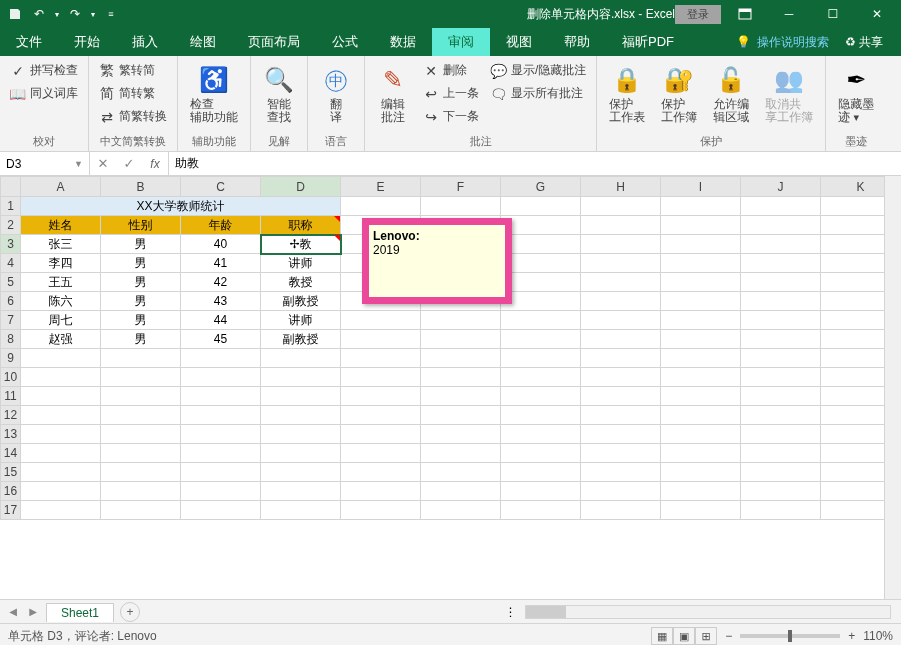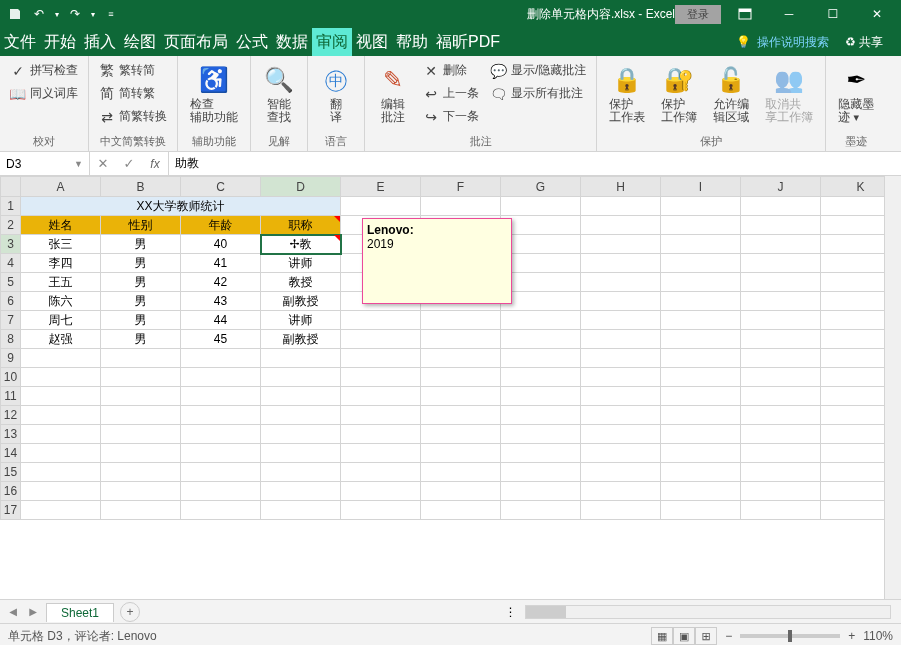--- a/index.html
+++ b/index.html
@@ -5,21 +5,21 @@
 *{box-sizing:border-box;margin:0;padding:0;font-family:"Microsoft YaHei",SimSun,sans-serif;font-size:12px;user-select:none}
 body{background:#fff;width:901px;height:645px;overflow:hidden;display:flex;flex-direction:column}
 .titlebar{background:#0e6837;height:28px;display:flex;align-items:center;color:#fff;padding:0 4px}
 .qat{display:flex;gap:2px;align-items:center}
 .qat-btn{width:22px;height:22px;display:flex;align-items:center;justify-content:center;cursor:pointer;color:#fff}
 .title-center{flex:1;text-align:right;font-size:12px}
 .title-right{display:flex;align-items:center;gap:4px}
 .login-btn{background:#a3a3a3;color:#444;padding:2px 12px;font-size:11px;cursor:pointer}
 .win-btn{width:40px;height:28px;display:flex;align-items:center;justify-content:center;cursor:pointer;color:#fff}
 .menubar{background:#0e6837;height:28px;display:flex;align-items:center;color:#fff}
-.menu-tab{padding:0 4px;height:28px;display:flex;align-items:center;cursor:pointer;font-size:16px}
+.menu-tab{padding:0 16px;height:28px;display:flex;align-items:center;cursor:pointer;font-size:13px}
 .menu-tab.active{background:#5eead4;color:#0e6837}
 .menu-right{margin-left:auto;display:flex;align-items:center;padding-right:8px;gap:6px}
 .bulb{color:#fff}
 .share{color:#fff;padding:0 10px;cursor:pointer}
 .ribbon{background:#f3f3f3;height:96px;border-bottom:1px solid #d4d4d4;display:flex}
 .rgroup{border-right:1px solid #d4d4d4;padding:4px 6px 2px;display:flex;flex-direction:column;justify-content:space-between}
 .rgroup-body{display:flex;gap:4px;flex:1}
 .rgroup-label{text-align:center;font-size:11px;color:#666;padding-top:2px}
 .vstack{display:flex;flex-direction:column;gap:2px}
 .ritem{display:flex;align-items:center;gap:4px;padding:2px 4px;cursor:pointer;white-space:nowrap;font-size:12px;color:#444}
@@ -41,21 +41,21 @@
 .colhdr{background:#e6e6e6;height:20px;text-align:center;min-width:80px;color:#444}
 .colhdr.sel{background:#d2e4d2}
 .rowhdr{background:#e6e6e6;width:28px;text-align:center;color:#444;height:19px}
 .rowhdr.sel{background:#d2e4d2}
 .corner{background:#e6e6e6;width:28px;height:20px}
 .cell{height:19px;padding:0 4px;text-align:center;background:#fff;color:#000}
 .hdr-cell{background:#eab308}
 .merged{background:#ddebf7;text-align:center}
 .active-cell{outline:2px solid #217346;outline-offset:-1px;position:relative}
 .comment-tri{position:absolute;top:0;right:0;width:0;height:0;border-left:6px solid transparent;border-top:6px solid red}
-.comment-box{position:absolute;left:362px;top:42px;width:150px;height:86px;background:#ffffe1;border:1px solid #ec4899;box-shadow:2px 2px 4px rgba(0,0,0,.3);padding:4px;font-family:SimSun}
+.comment-box{position:absolute;left:362px;top:42px;width:150px;height:86px;background:#ffffe1;border:7px solid #ec4899;box-shadow:2px 2px 4px rgba(0,0,0,.3);padding:4px;font-family:SimSun}
 .comment-box .author{font-weight:bold}
 .grid-vsb{position:absolute;right:0;top:0;width:17px;bottom:0;background:#f0f0f0;border-left:1px solid #d4d4d4}
 .sheetbar{height:24px;border-top:1px solid #d4d4d4;display:flex;align-items:center;background:#f3f3f3}
 .sheet-nav{display:flex;padding:0 4px;gap:2px}
 .sheet-nav-btn{width:18px;height:18px;display:flex;align-items:center;justify-content:center;color:#888;cursor:pointer;font-size:10px}
 .sheet-tab{background:#fff;border:1px solid #ccc;border-bottom:none;padding:2px 14px;cursor:pointer;font-size:12px;color:#0e6837;position:relative;top:1px}
 .sheet-add{width:20px;height:20px;display:flex;align-items:center;justify-content:center;cursor:pointer;color:#666;margin-left:6px;border:1px solid #ccc;border-radius:50%}
 .hsb{flex:1;margin:0 10px;height:14px;background:#f0f0f0;border:1px solid #d4d4d4;position:relative}
 .hsb-thumb{position:absolute;left:0;width:40px;top:0;bottom:0;background:#cdcdcd}
 .statusbar{height:22px;background:#f3f3f3;border-top:1px solid #d4d4d4;display:flex;align-items:flex-end;padding:0 8px;color:#555;font-size:11px}

